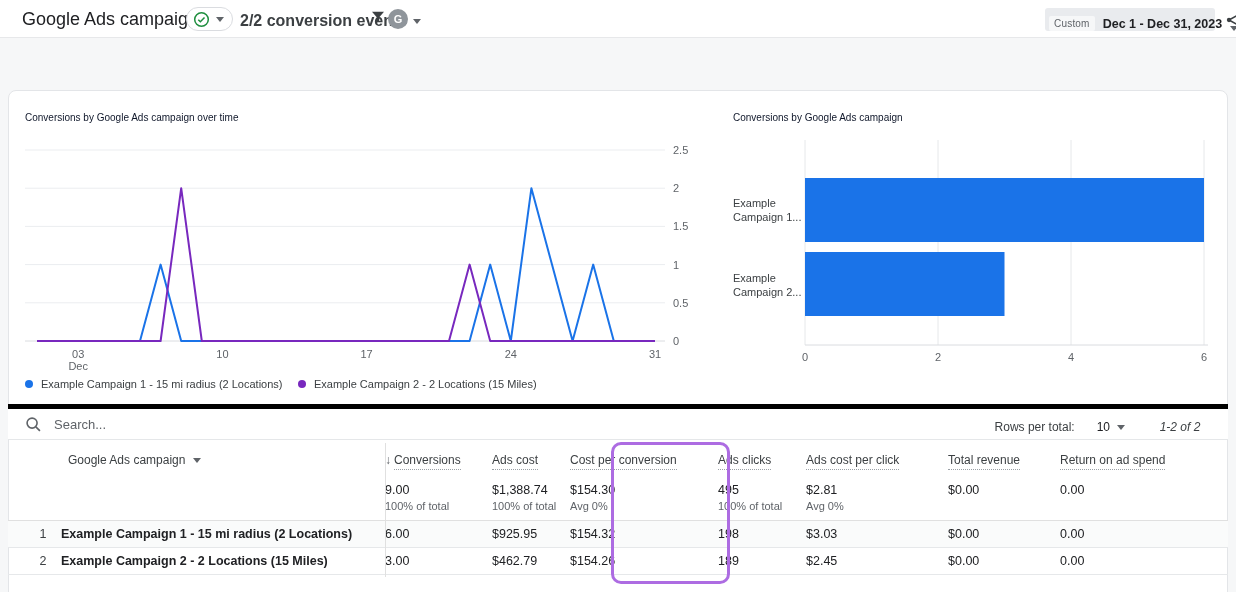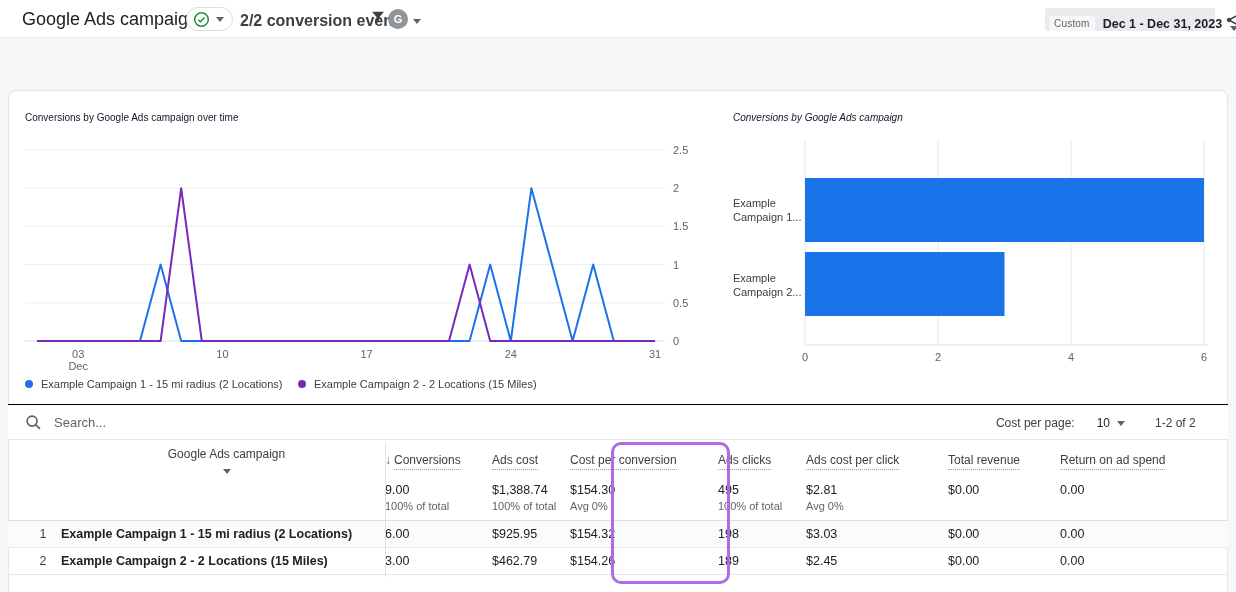--- a/index.html
+++ b/index.html
@@ -39,59 +39,59 @@
   .date-range-text { font-size:12.5px; font-weight:700; color:#202124; white-space:nowrap; }
   .share-btn { position:absolute; left:1224px; top:10px; width:20px; height:20px; }
 
   
   .card {
     position:absolute; left:8px; top:90px; width:1220px; height:512px;
     background:#ffffff; border:1px solid #e3e5e8; border-radius:8px;
   }
   .chart-title { position:absolute; font-size:10px; color:#0f172a; }
   #line-title { left:25px; top:112px; }
-  #bar-title  { left:733px; top:112px;font-style:italic; }
+  #bar-title  { left:733px; top:112px; }
   #line-chart { position:absolute; left:25px; top:140px; }
   #bar-chart  { position:absolute; left:733px; top:140px; }
   .bar-cat-label {
     position:absolute; left:733px; width:78px; font-size:11px; line-height:14px; color:#3c4043;
   }
   #bar-cat-0 { top:196px; } #bar-cat-1 { top:271px; }
   .legend-item { position:absolute; top:378px; display:flex; align-items:center; gap:8px; font-size:11px; color:#3c4043; }
   #legend-0 { left:25px; } #legend-1 { left:298px; }
   .legend-dot { width:8px; height:8px; border-radius:50%; }
 
   
   .search-row {
     position:absolute; left:8px; top:404px; width:1220px; height:36px;
-    border-top:1px solid #000000; border-bottom:1px solid #e5e7e9;
+    border-top:5px solid #000000; border-bottom:1px solid #e5e7e9;
     display:flex; align-items:center; padding-left:17px; background:#fff;
   }
   .search-input {
     border:none; outline:none; font-size:13px; color:#202124; width:300px; margin-left:12px;
     font-family:"Liberation Sans","DejaVu Sans",sans-serif; background:transparent;
   }
   .search-input::placeholder { color:#5f6368; }
   .pager { position:absolute; right:23px; top:0; height:36px; display:flex; align-items:center; font-size:12px; color:#3c4043; }
   .pager .rpp-label { margin-right:22px; }
   .pager .rpp-value { display:flex; align-items:center; gap:7px; margin-right:30px; color:#202124; }
-  .pager .range { min-width:50px; text-align:left; }
+  .pager .range { min-width:50px; text-align:center;font-style:italic; }
 
   .tbl { position:absolute; left:8px; top:443px; width:1220px; }
   .trow {
     display:grid; padding-left:17px;
     grid-template-columns:36px 324px 107px 78px 148px 88px 142px 112px 145px;
     align-items:center;
   }
   .thead { height:34px; }
   .thead .hlabel { font-size:12px; color:#3c4043; }
   .thead .dotted { border-bottom:1px dotted #9aa0a6; padding-bottom:2px; }
   .num { text-align:left; }
   .sort-arrow { color:#5f6368; margin-right:3px; font-size:12px; }
-  .dim-header { display:flex; align-items:center; gap:8px; margin-left:7px; font-size:12px; color:#3c4043;flex-direction:column; }
+  .dim-header { display:flex; align-items:center; gap:8px; margin-left:7px; font-size:12px; color:#3c4043; }
   .totals { height:44px; border-bottom:1px solid #e0e0e0; align-items:start; padding-top:6px; }
   .totals .val { font-size:12.5px; color:#202124; }
   .totals .sub { font-size:11px; color:#5f6368; margin-top:3px; }
   .drow { height:27px; border-bottom:1px solid #e6e8ea; font-size:12.5px; }
   .drow.alt { background:#fafbfb; }
   .row-index { text-align:center; color:#3c4043; }
   .row-name { font-weight:700; color:#202124; }
   .col-sep { position:absolute; left:377px; top:0; width:1px; height:134px; background:#e0e0e0; }
   .highlight-box {
     position:absolute; left:603px; top:-1px; width:119px; height:142px;
@@ -196,21 +196,21 @@
     <rect x="72" y="112" width="199.5" height="64" fill="#1a73e8"></rect>
   </svg>
 
 <div class="search-row">
   <svg width="17" height="17" viewBox="0 0 18 18">
     <circle cx="7.5" cy="7.5" r="5.3" fill="none" stroke="#5f6368" stroke-width="1.7"></circle>
     <path d="M11.5 11.5l4.3 4.3" stroke="#5f6368" stroke-width="1.7"></path>
   </svg>
   <input class="search-input" placeholder="Search..." style="">
   <div class="pager">
-    <span class="rpp-label">Cost per page:</span>
+    <span class="rpp-label">Rows per total:</span>
     <span class="rpp-value">
       <span>10</span>
       <span class="caret"></span>
     </span>
     <span class="range">1-2 of 2</span>
   </div>
 </div>
 
 <div class="tbl">
 

